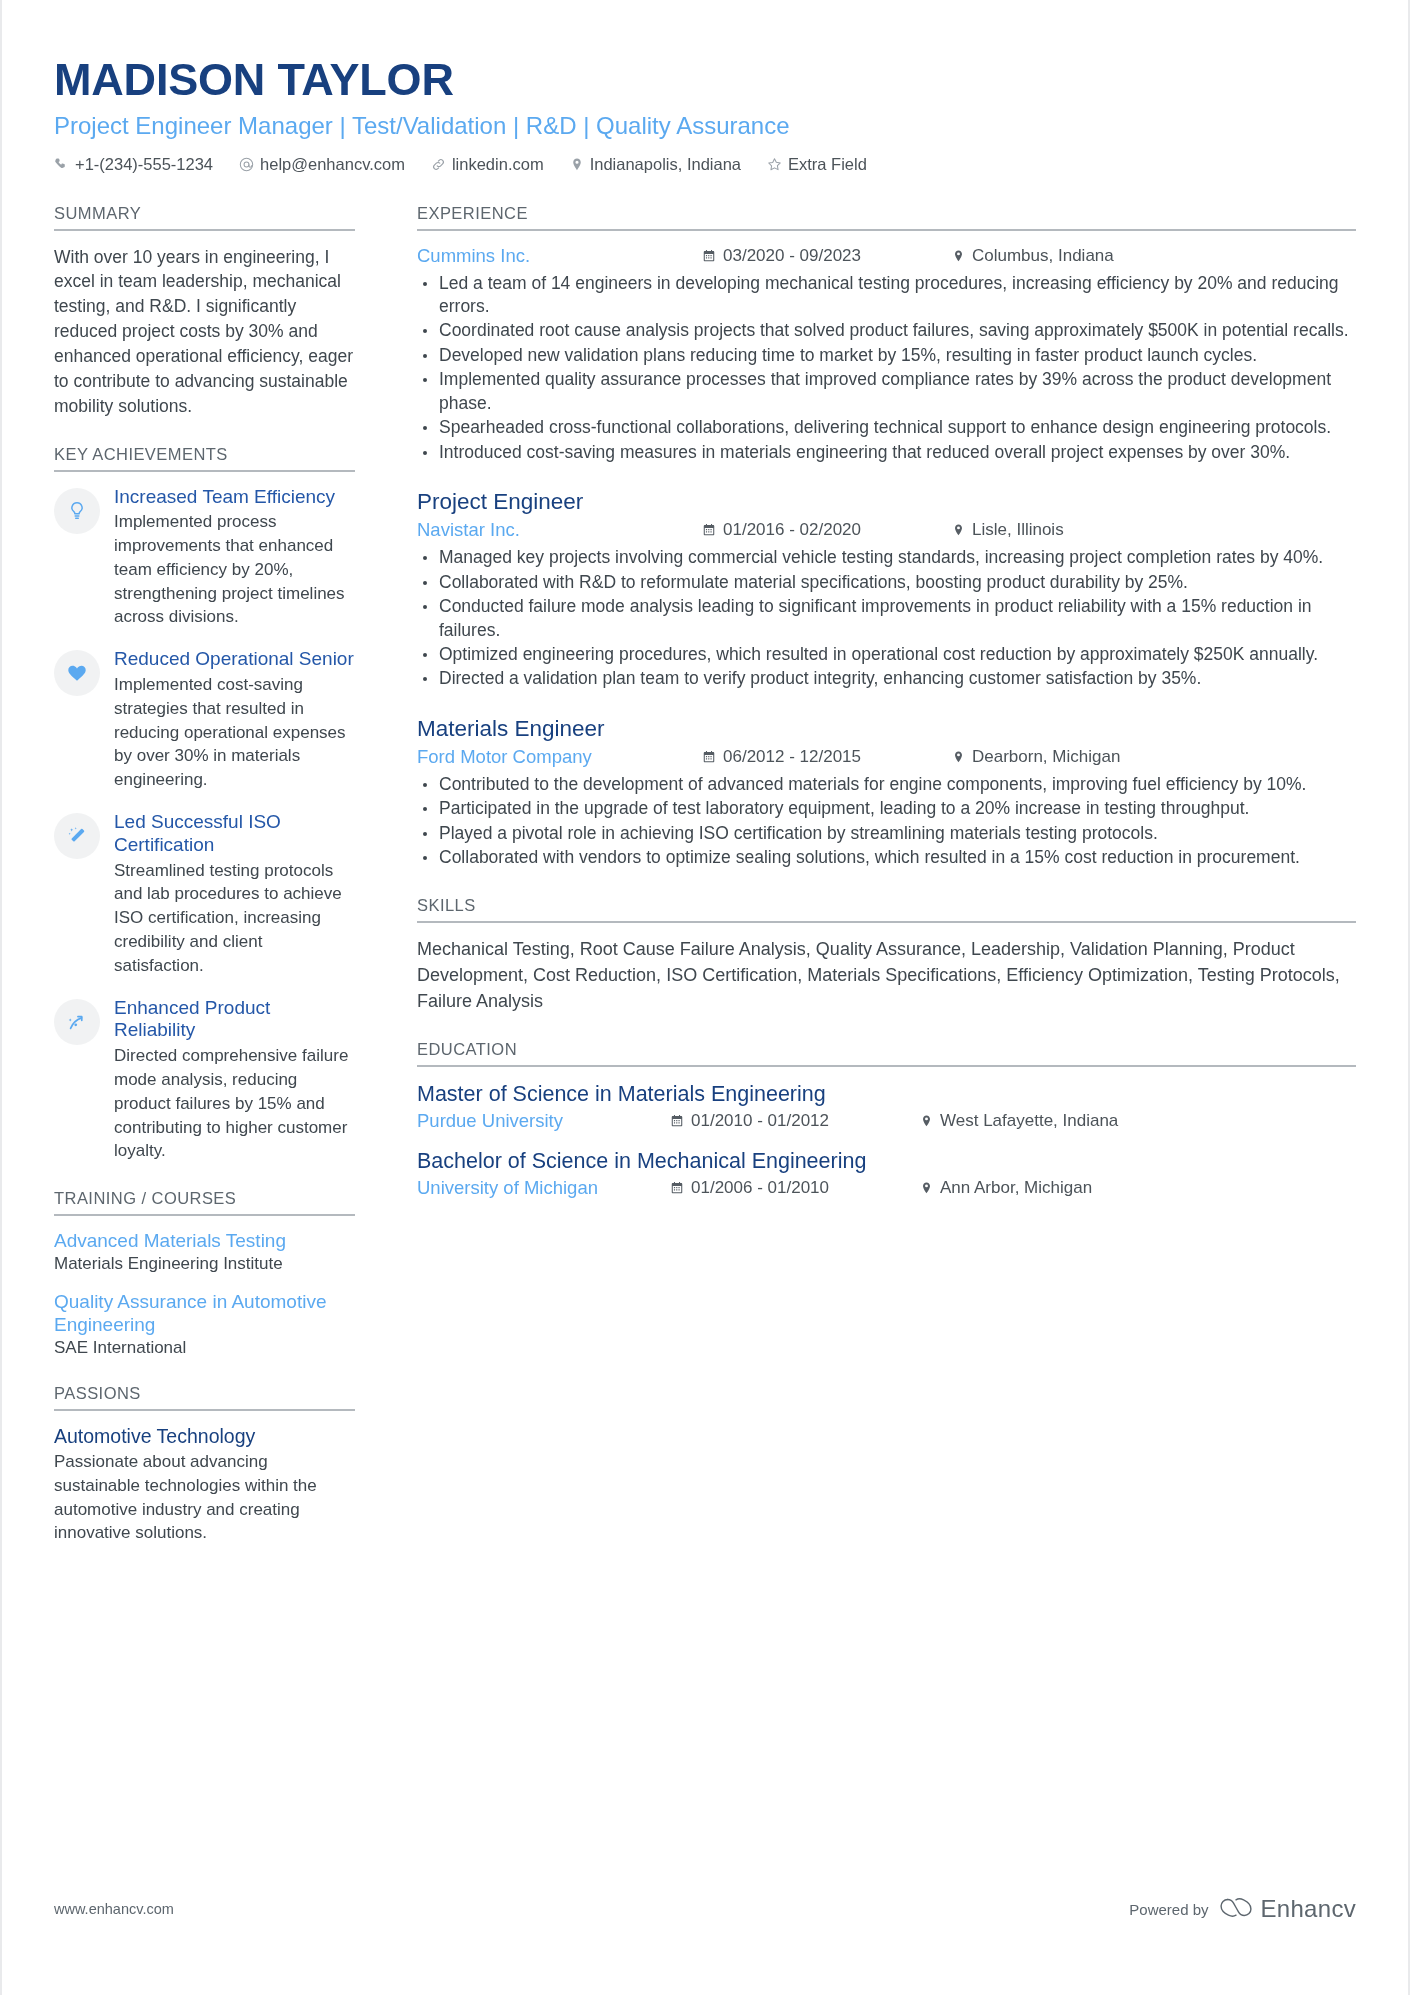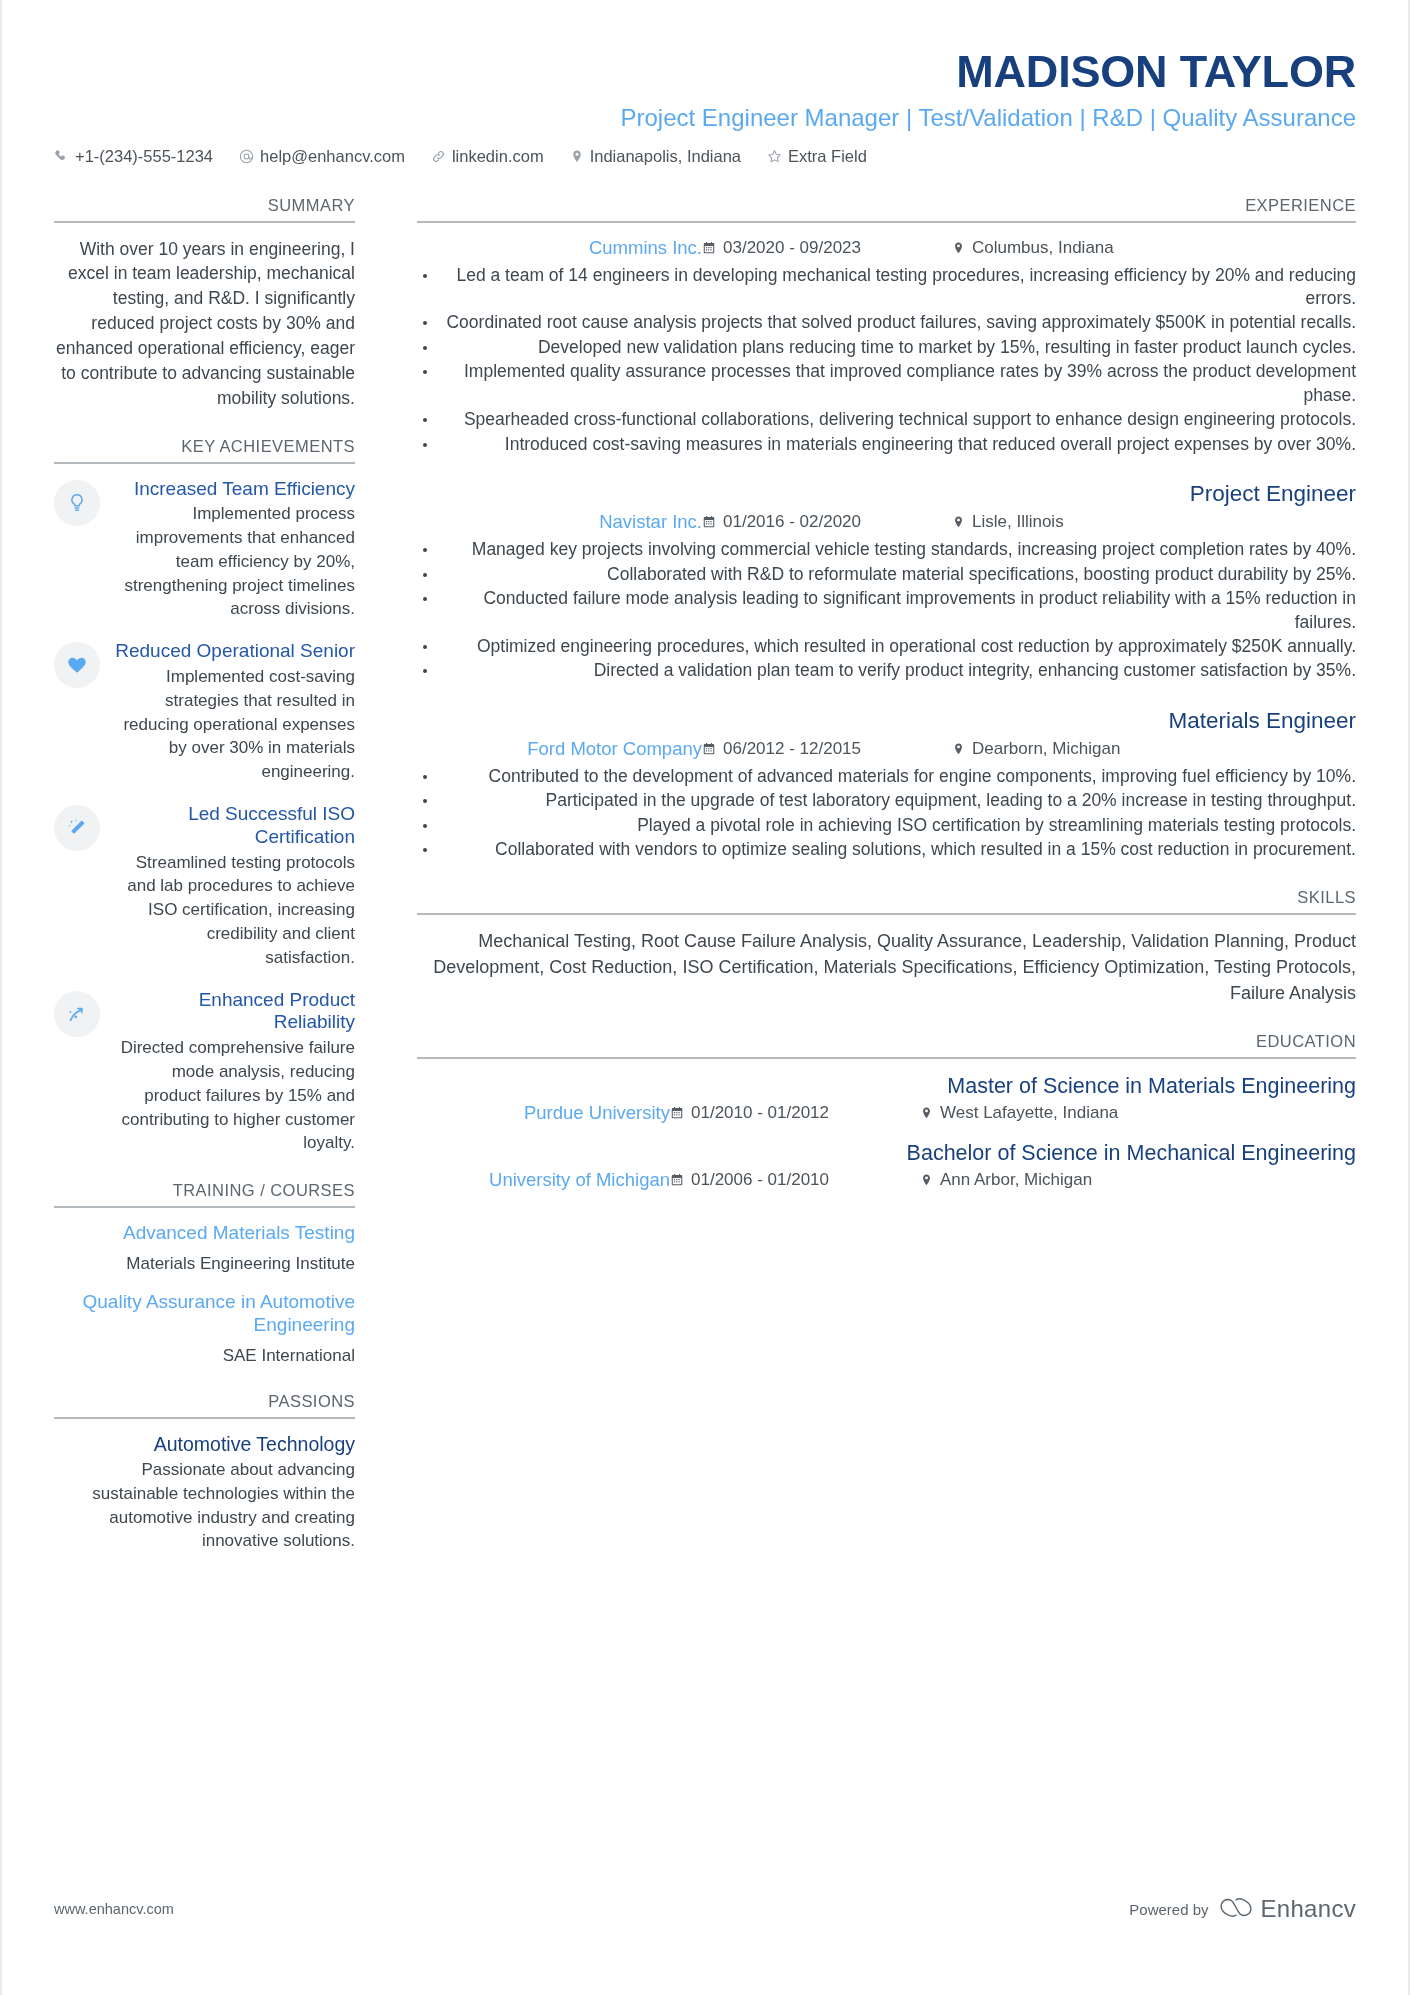--- a/index.html
+++ b/index.html
@@ -11,22 +11,21 @@
     font-family: "Liberation Sans", sans-serif;
   }
 
   .page {
     position: relative;
     width: 1410px;
     height: 1995px;
     background: #ffffff;
     border-left: 2px solid #e9eaec;
     border-right: 2px solid #e9eaec;
-    padding: 0 52px;
-    text-align: right;
+    padding: 8px 52px;
   }
 
   
   .header { padding-top: 48px; }
 
   .full-name {
     font-size: 45px;
     font-weight: 700;
     letter-spacing: -0.2px;
     color: #18407f;
@@ -111,21 +110,21 @@
   
   .train { margin-bottom: 17px; }
   .train-title {
     font-size: 19px;
     color: #5ba9f0;
     line-height: 1.2;
   }
   .train-org {
     font-size: 17px;
     color: #3f474e;
-    margin-top: 9px;
+    margin-top: 1px;
   }
 
   
   .passion-title {
     font-size: 19.5px;
     color: #18407f;
     line-height: 1.2;
     margin-bottom: 2px;
   }
   .passion-desc {

